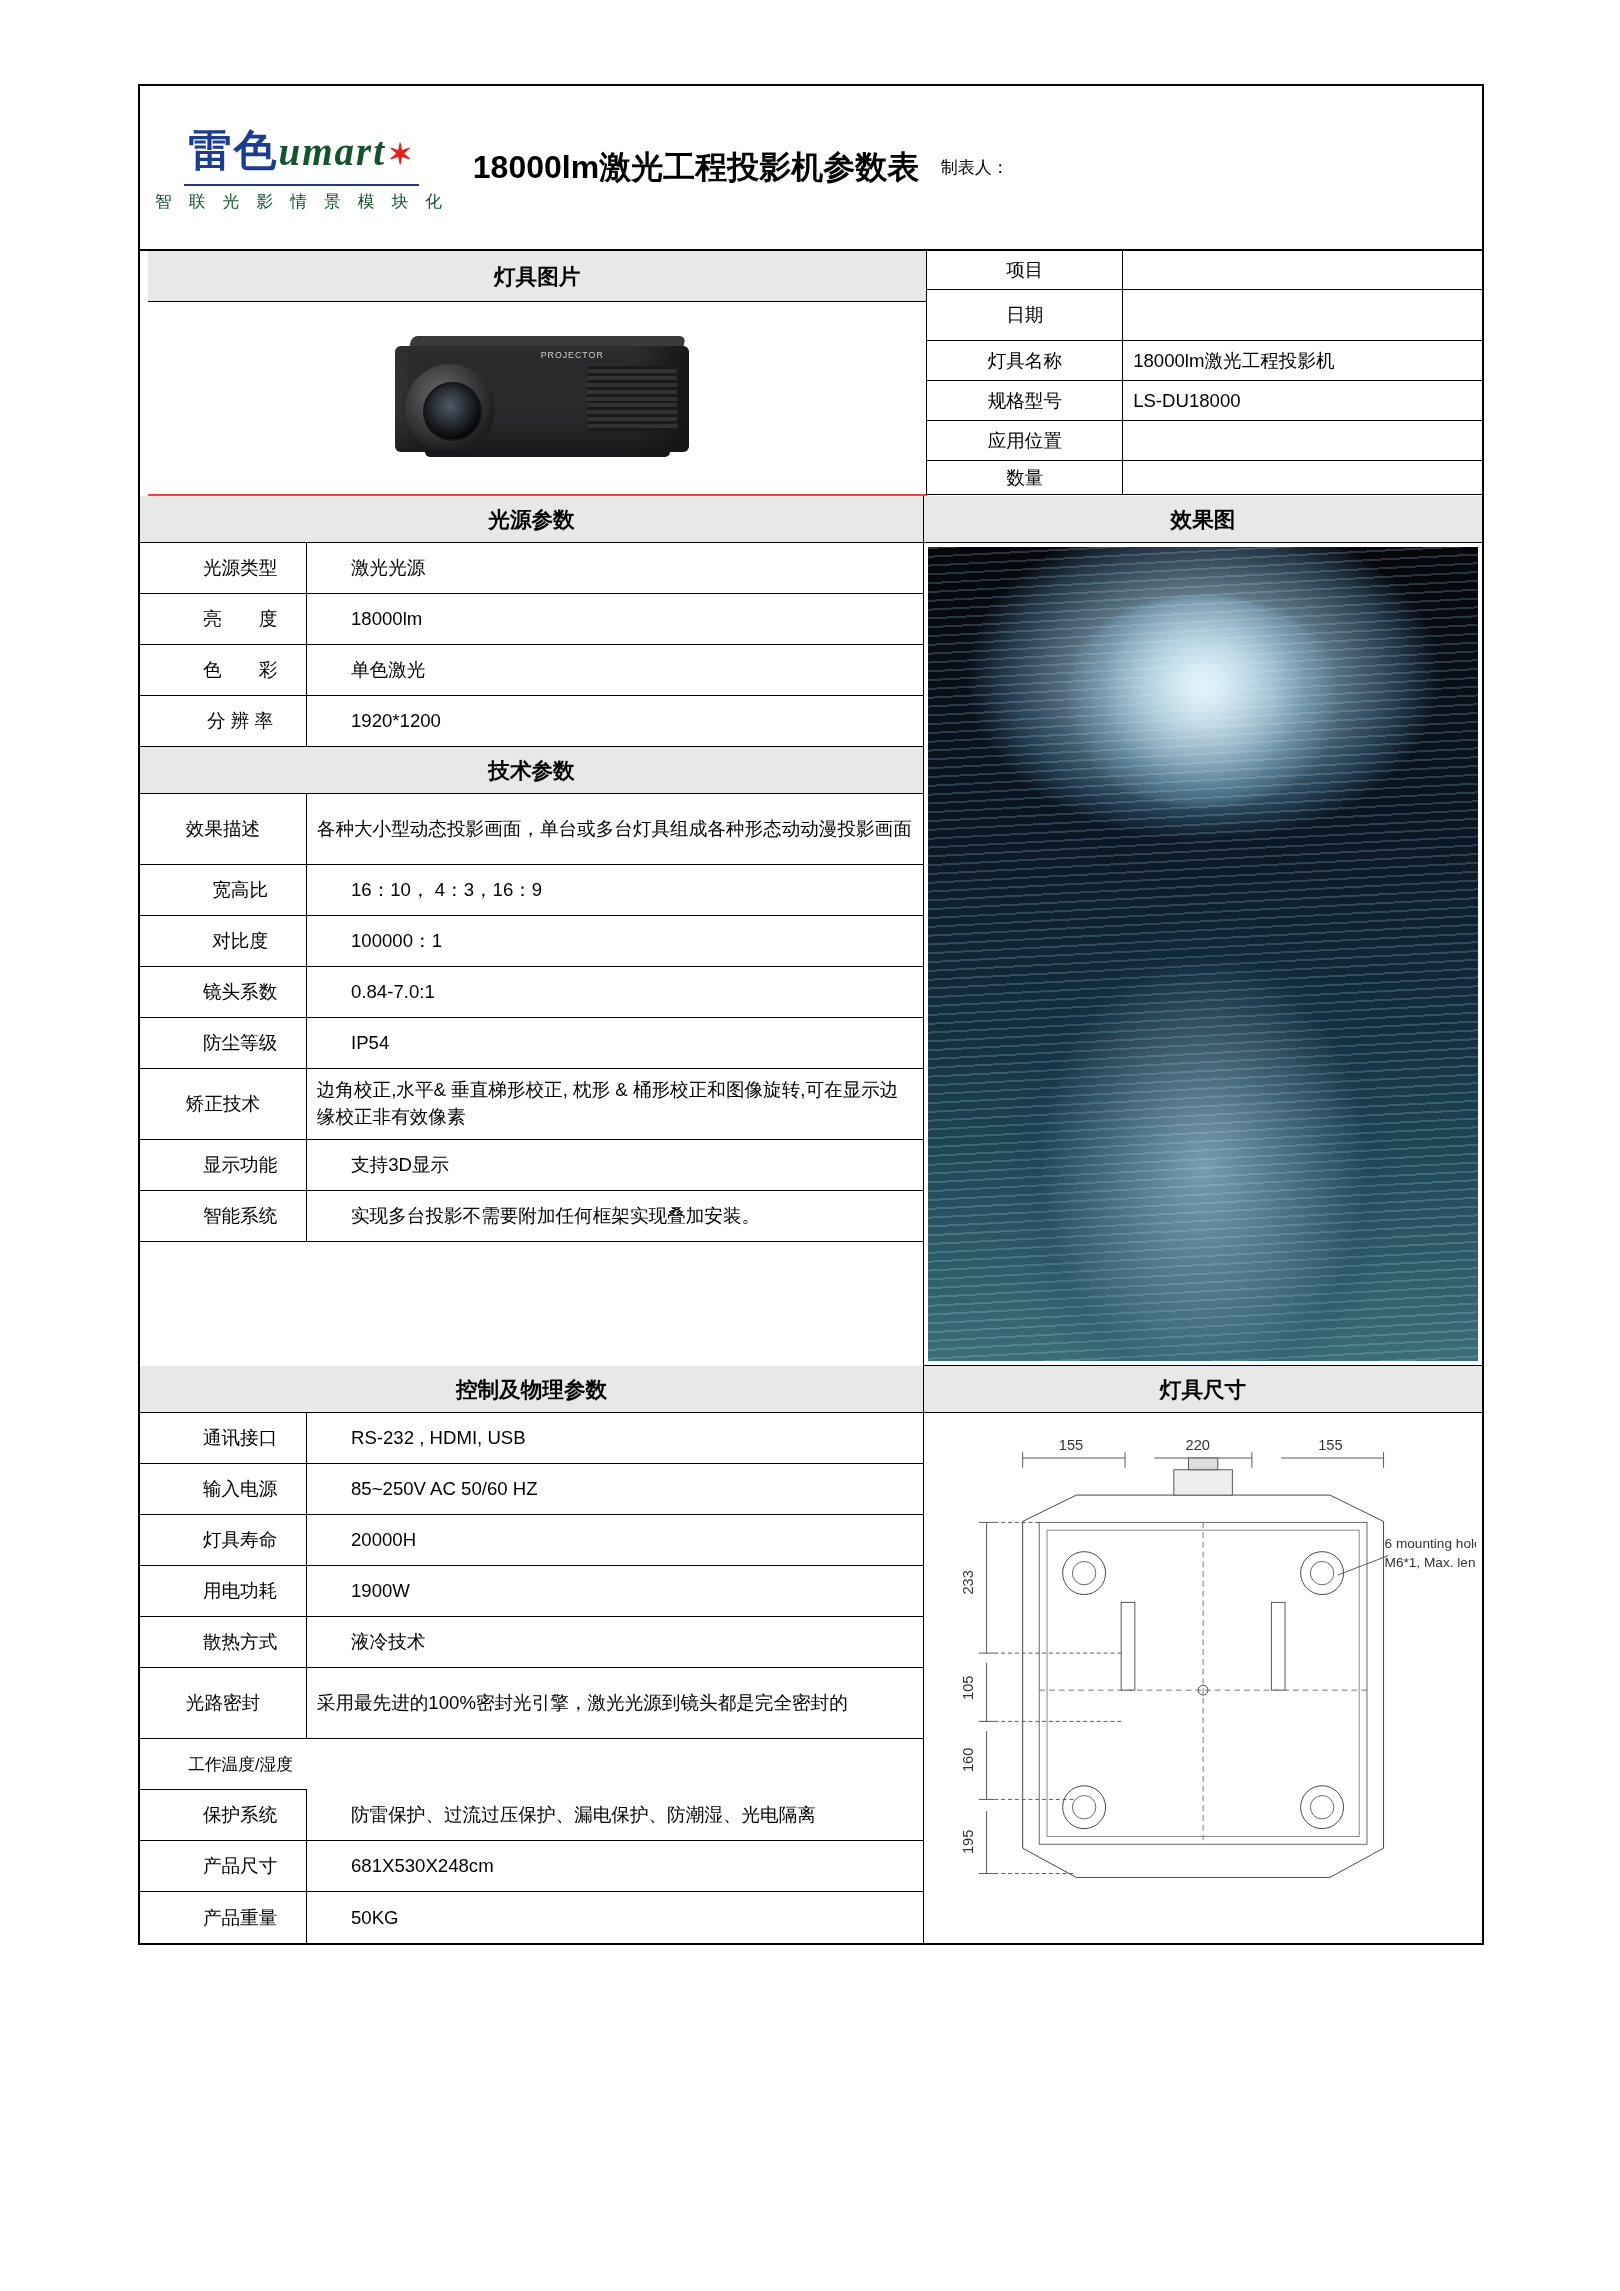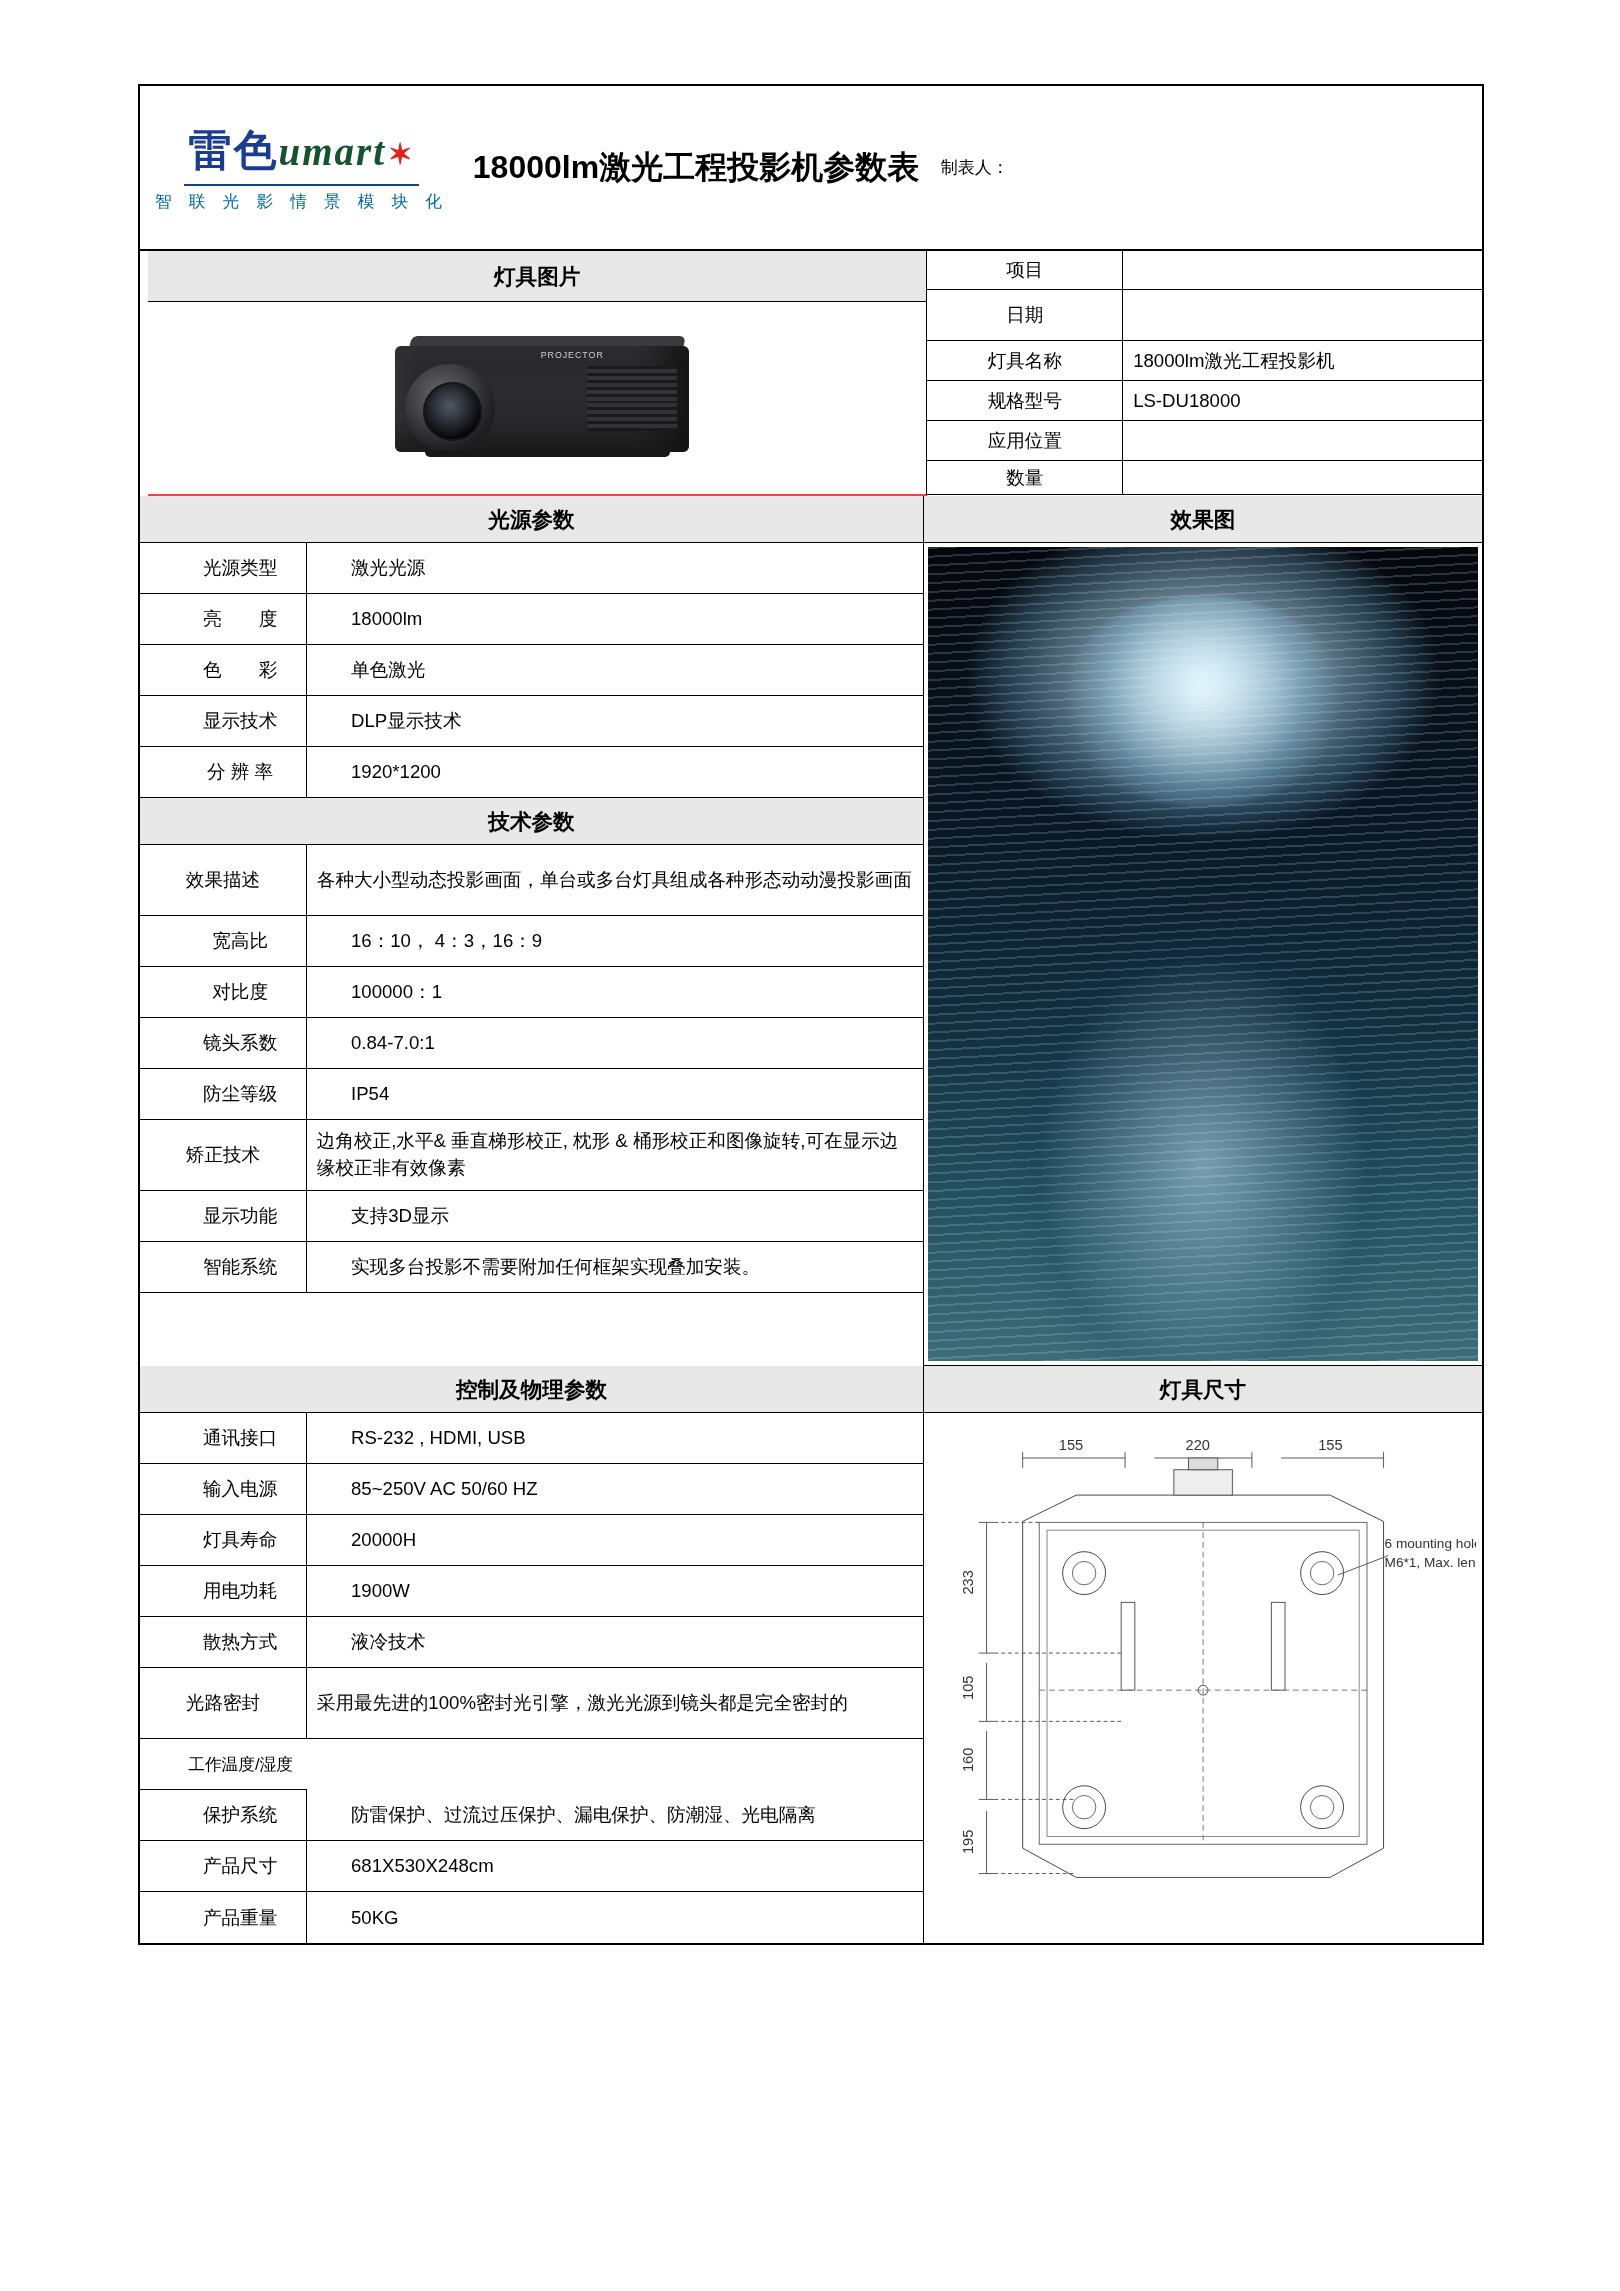--- a/index.html
+++ b/index.html
@@ -68,21 +68,21 @@
   }
   .logo-underline {
     width: 235px;
     height: 2px;
     background: #1b3d8f;
     margin: 3.9px 0 4.9px 0;
   }
   .logo-sub {
     font-family: "DejaVu Serif", serif;
     font-size: 16.7px;
-    color: #0369a1;
+    color: #14532d;
     letter-spacing: 5.9px;
     white-space: nowrap;
   }
   .title-box {
     flex: 1;
     display: flex;
     align-items: center;
     padding-left: 9.8px;
   }
   .doc-title {
@@ -324,24 +324,20 @@
           <div class="cell lbl h1">光源类型</div>
           <div class="cell val h1">激光光源</div>
         </div>
         <div class="row">
           <div class="cell lbl h1">亮　　度</div>
           <div class="cell val h1">18000lm</div>
         </div>
         <div class="row">
           <div class="cell lbl h1">色　　彩</div>
           <div class="cell val h1">单色激光</div>
-        </div>
-        <div class="row">
-          <div class="cell lbl h1">显示技术</div>
-          <div class="cell val h1">DLP显示技术</div>
         </div>
         <div class="row">
           <div class="cell lbl h1">分 辨 率</div>
           <div class="cell val h1">1920*1200</div>
         </div>
 
         <div class="cell band hband" style="border-right:none;">技术参数</div>
 
         <div class="row">
           <div class="cell lbl h2">效果描述</div>

